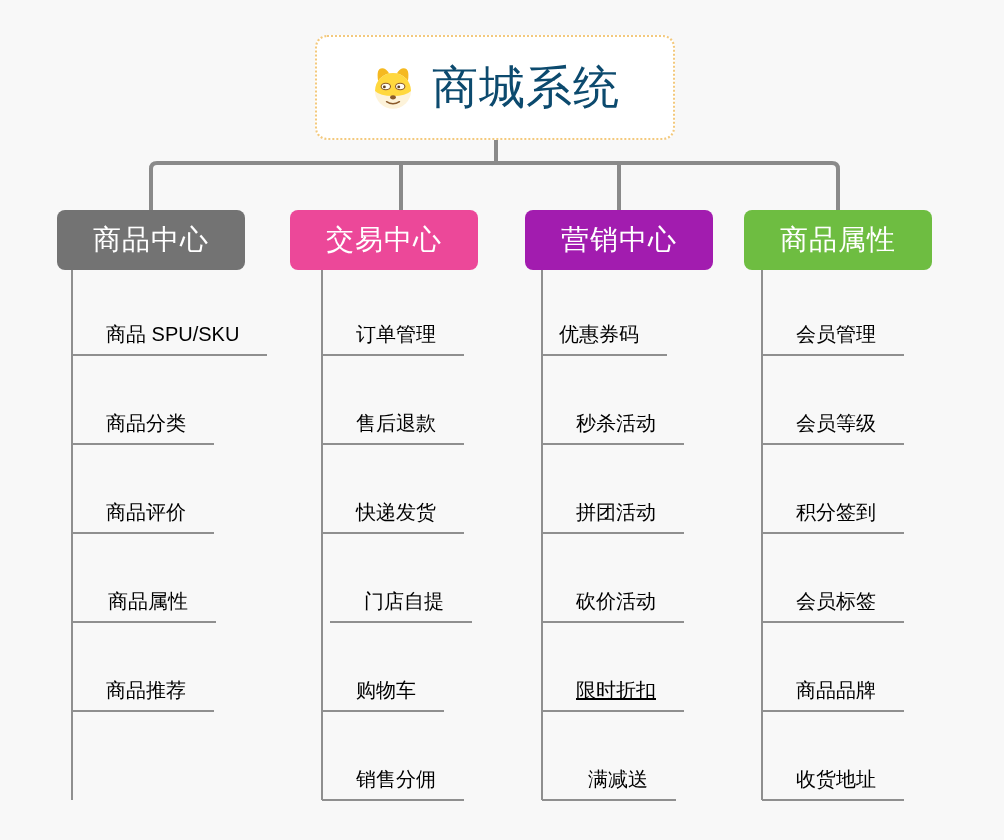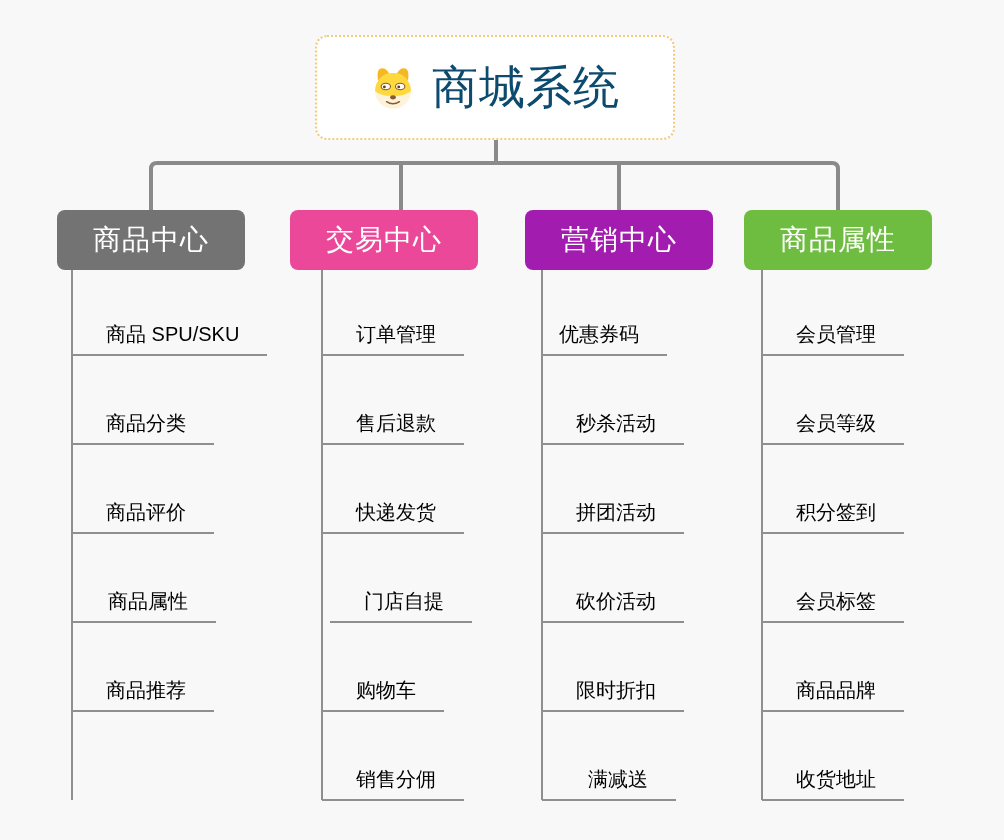--- a/index.html
+++ b/index.html
@@ -115,21 +115,21 @@
     <div class="subtopic" style="left: 322px; top: 320px;">订单管理</div>
     <div class="subtopic" style="left: 322px; top: 409px;">售后退款</div>
     <div class="subtopic" style="left: 322px; top: 498px;">快递发货</div>
     <div class="subtopic" style="left: 322px; top: 587px; margin-left: 8px;">门店自提</div>
     <div class="subtopic" style="left: 322px; top: 676px;">购物车</div>
     <div class="subtopic" style="left: 322px; top: 765px;">销售分佣</div>
     <div class="subtopic" style="left: 542px; top: 320px; padding-left: 17px;">优惠券码</div>
     <div class="subtopic" style="left: 542px; top: 409px;">秒杀活动</div>
     <div class="subtopic" style="left: 542px; top: 498px;">拼团活动</div>
     <div class="subtopic" style="left: 542px; top: 587px;">砍价活动</div>
-    <div class="subtopic" style="left: 542px; top: 676px;">限时折扣</div>
+    <div class="subtopic" style="left: 542px; top: 676px; text-decoration: underline;">限时折扣</div>
     <div class="subtopic" style="left: 542px; top: 765px; padding-left: 46px;">满减送</div>
     <div class="subtopic" style="left: 762px; top: 320px;">会员管理</div>
     <div class="subtopic" style="left: 762px; top: 409px;">会员等级</div>
     <div class="subtopic" style="left: 762px; top: 498px;">积分签到</div>
     <div class="subtopic" style="left: 762px; top: 587px;">会员标签</div>
     <div class="subtopic" style="left: 762px; top: 676px;">商品品牌</div>
     <div class="subtopic" style="left: 762px; top: 765px;">收货地址</div>
   </div>
 
 </body></html>

